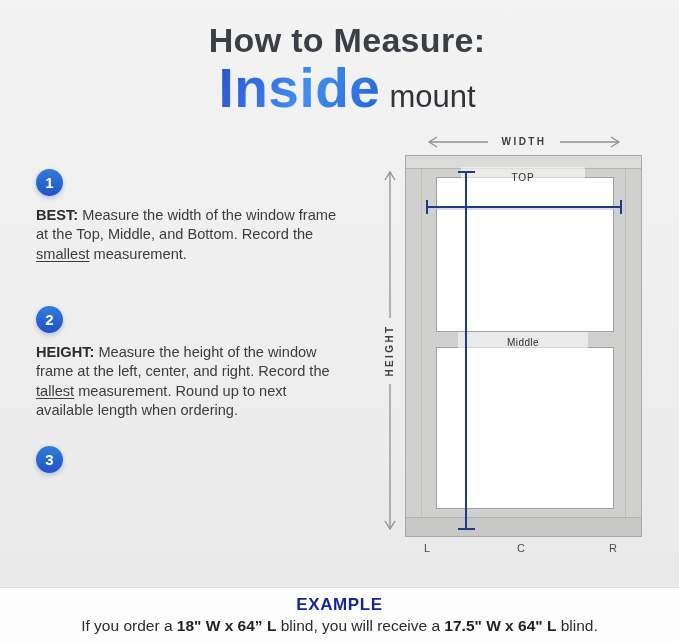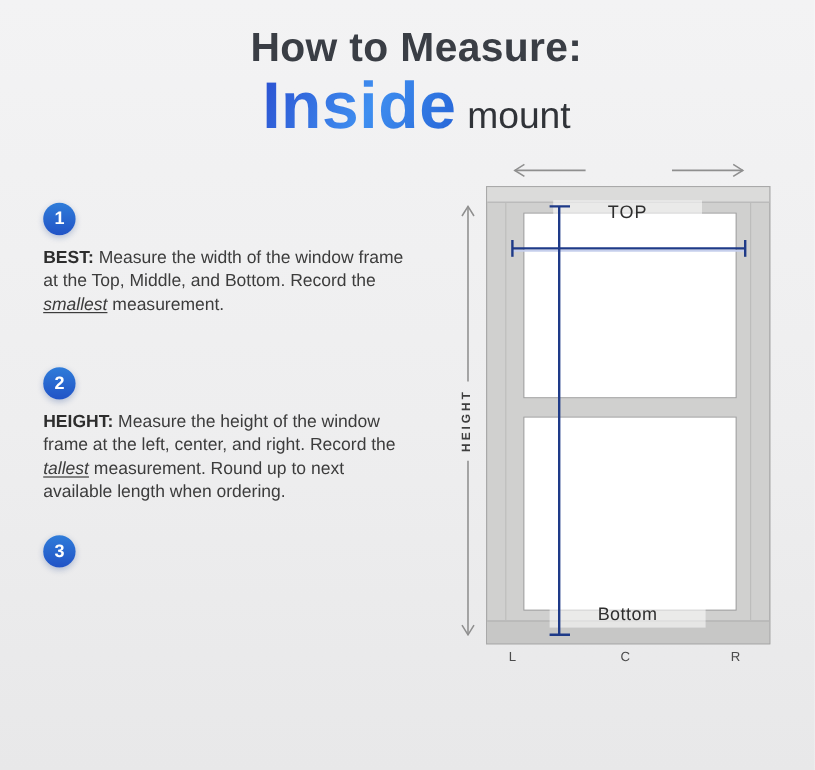--- a/index.html
+++ b/index.html
@@ -27,39 +27,39 @@
   .step { position:absolute; left:36px; width:306px; }
   .badge {
     width:27px; height:27px; border-radius:50%;
     background:linear-gradient(180deg,#2f7cd9,#2153c6);
     color:#fff; font-weight:700; font-size:15px;
     display:flex; align-items:center; justify-content:center;
     box-shadow:0 2px 5px rgba(20,60,140,.28);
   }
   .step-text { margin-top:10px; font-size:14.6px; line-height:1.32; color:#3c3c3c; }
   .step-label { font-weight:700; color:#2d2d2d; }
-  .uline { text-decoration:underline; text-underline-offset:2px;font-style:italic; }
+  .uline { text-decoration:underline; text-underline-offset:2px; }
 
   
   .window {
     position:absolute; left:405px; top:155px; width:237px; height:382px;
     background:#d0d0cf; border:1px solid #a9a9a9;
   }
   .win-head { position:absolute; top:0; left:0; right:0; height:13px; background:#dbdbda; border-bottom:1px solid #b4b4b4; }
   .win-sill { position:absolute; bottom:0; left:0; right:0; height:19px; background:#c7c7c6; border-top:1px solid #b1b1b1; }
   .jamb { position:absolute; top:13px; bottom:19px; width:1px; background:#bdbdbc; }
   .jamb.l { left:15px; } .jamb.r { right:15px; }
   .pane { position:absolute; left:30px; width:178px; background:#fff; border:1px solid #9f9f9f; }
   .pane.top { top:21px; height:155px; }
   .pane.bottom { top:191px; height:162px; }
 
   .band {
     position:absolute; height:21px; background:rgba(255,255,255,.55);
     display:flex; align-items:center; justify-content:center;
-    font-size:15px; color:#2e2e2e; letter-spacing:.8px;
+    font-size:10px; color:#2e2e2e; letter-spacing:.8px;
   }
   .band.top-band { left:461px; top:167px; width:124px; }
   .band.mid-band { left:458px; top:332px; width:130px; letter-spacing:.4px; }
   .band.bot-band { left:458px; top:502px; width:130px; letter-spacing:.4px; }
 
   .svg-abs { position:absolute; }
 
   .dim-label {
     position:absolute; font-size:10px; font-weight:600; color:#3e3e3e;
     letter-spacing:2.4px; text-align:center;
@@ -120,50 +120,57 @@
   <div class="window">
     <div class="win-head"></div>
     <div class="win-sill"></div>
     <div class="jamb l"></div>
     <div class="jamb r"></div>
     <div class="pane top"></div>
     <div class="pane bottom"></div>
   </div>
 
   <div class="band top-band">TOP</div>
-  <div class="band bot-band">Bottom</div>
+  <div class="band mid-band">Middle</div>
 
   <svg class="svg-abs" style="left:405px; top:155px;" width="237" height="382" viewBox="0 0 237 382">
 
     <line x1="22" y1="54" x2="216" y2="54" stroke="#c6cfec" stroke-width="1.4"></line>
 
     <line x1="22" y1="52" x2="216" y2="52" stroke="#1e3a88" stroke-width="2"></line>
     <line x1="22" y1="45" x2="22" y2="59" stroke="#1e3a88" stroke-width="2"></line>
     <line x1="216" y1="45" x2="216" y2="59" stroke="#1e3a88" stroke-width="2"></line>
 
     <line x1="61" y1="17" x2="61" y2="374" stroke="#1e3a88" stroke-width="2"></line>
     <line x1="53" y1="17" x2="70" y2="17" stroke="#1e3a88" stroke-width="2"></line>
     <line x1="53" y1="374" x2="70" y2="374" stroke="#1e3a88" stroke-width="2"></line>
   </svg>
 
   <svg class="svg-abs" style="left:425px; top:135px;" width="198" height="14" viewBox="0 0 198 14">
     <line x1="4" y1="7" x2="63" y2="7" stroke="#8f8f8f" stroke-width="1.3"></line>
     <line x1="135" y1="7" x2="194" y2="7" stroke="#8f8f8f" stroke-width="1.3"></line>
     <polyline points="12,2 4,7 12,12" fill="none" stroke="#8f8f8f" stroke-width="1.3"></polyline>
     <polyline points="186,2 194,7 186,12" fill="none" stroke="#8f8f8f" stroke-width="1.3"></polyline>
   </svg>
+  <div class="dim-label width-label">WIDTH</div>
 
   <svg class="svg-abs" style="left:383px; top:168px;" width="14" height="365" viewBox="0 0 14 365">
     <line x1="7" y1="4" x2="7" y2="150" stroke="#8f8f8f" stroke-width="1.3"></line>
     <line x1="7" y1="216" x2="7" y2="361" stroke="#8f8f8f" stroke-width="1.3"></line>
     <polyline points="2,12 7,4 12,12" fill="none" stroke="#8f8f8f" stroke-width="1.3"></polyline>
     <polyline points="2,353 7,361 12,353" fill="none" stroke="#8f8f8f" stroke-width="1.3"></polyline>
   </svg>
   <div class="height-label-wrap">
     <span>HEIGHT</span>
   </div>
 
   <div class="lcr l">L</div>
   <div class="lcr c">C</div>
   <div class="lcr r">R</div>
 
+  <div class="example-bar">
+    <div class="example-heading">EXAMPLE</div>
+    <div class="example-line">
+      <span>If you order a </span><b>18" W x 64” L</b><span> blind, you will receive a </span><b>17.5" W x 64" L</b><span> blind.</span>
+    </div>
+  </div>
 
 </div>
 
 </body></html>

